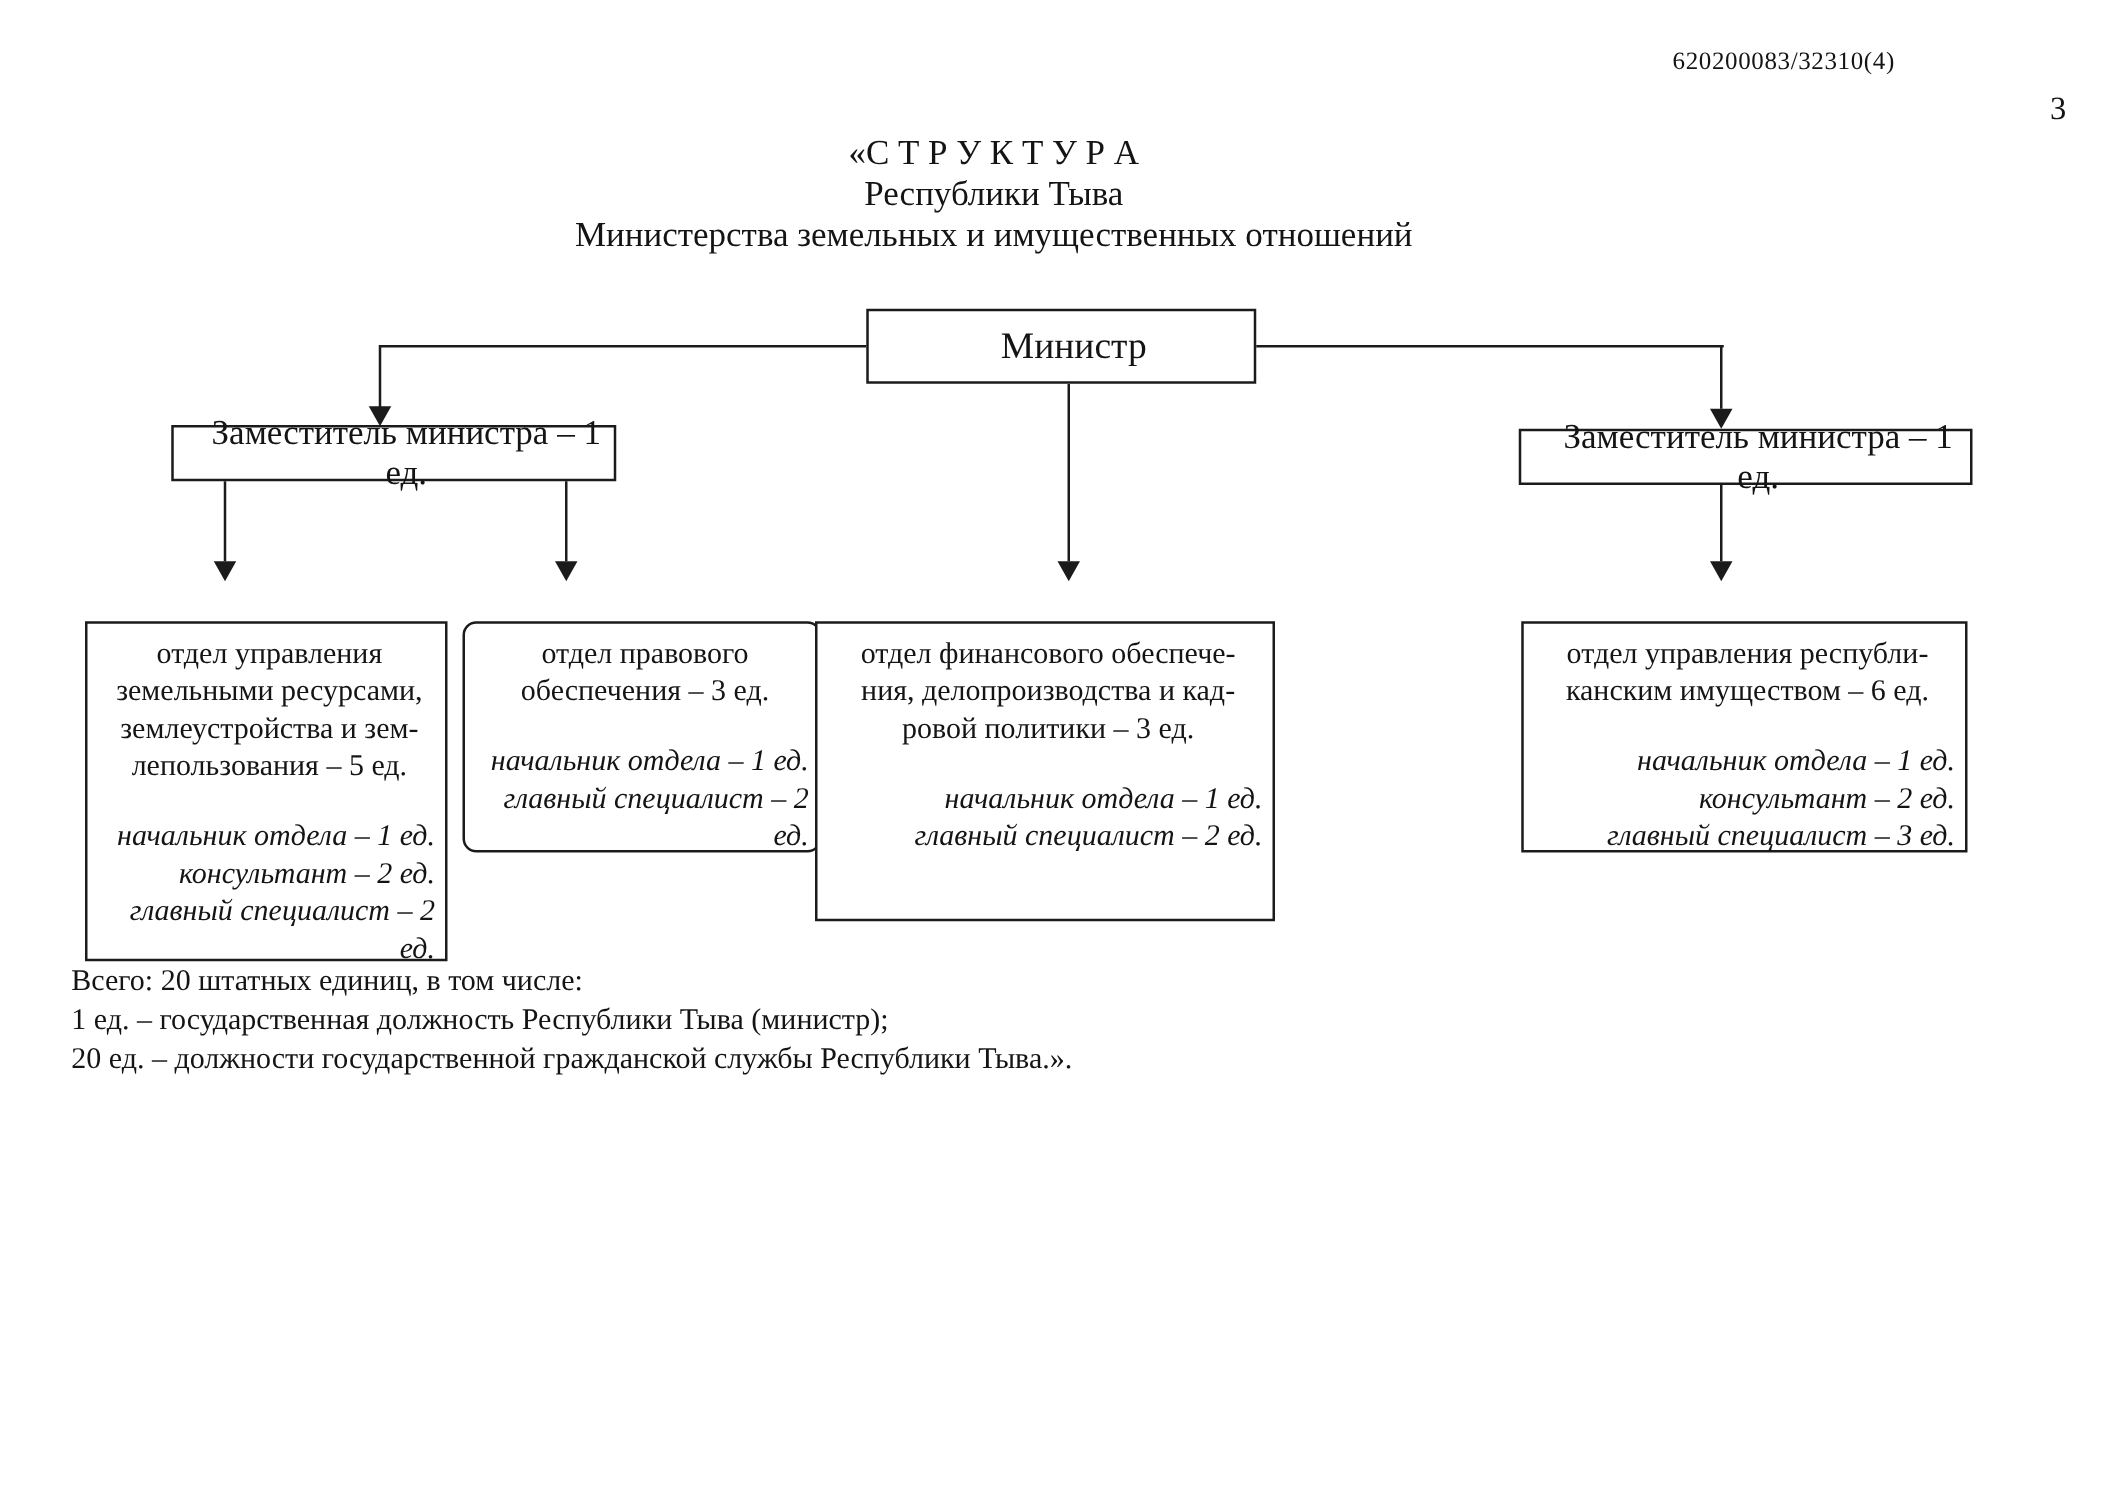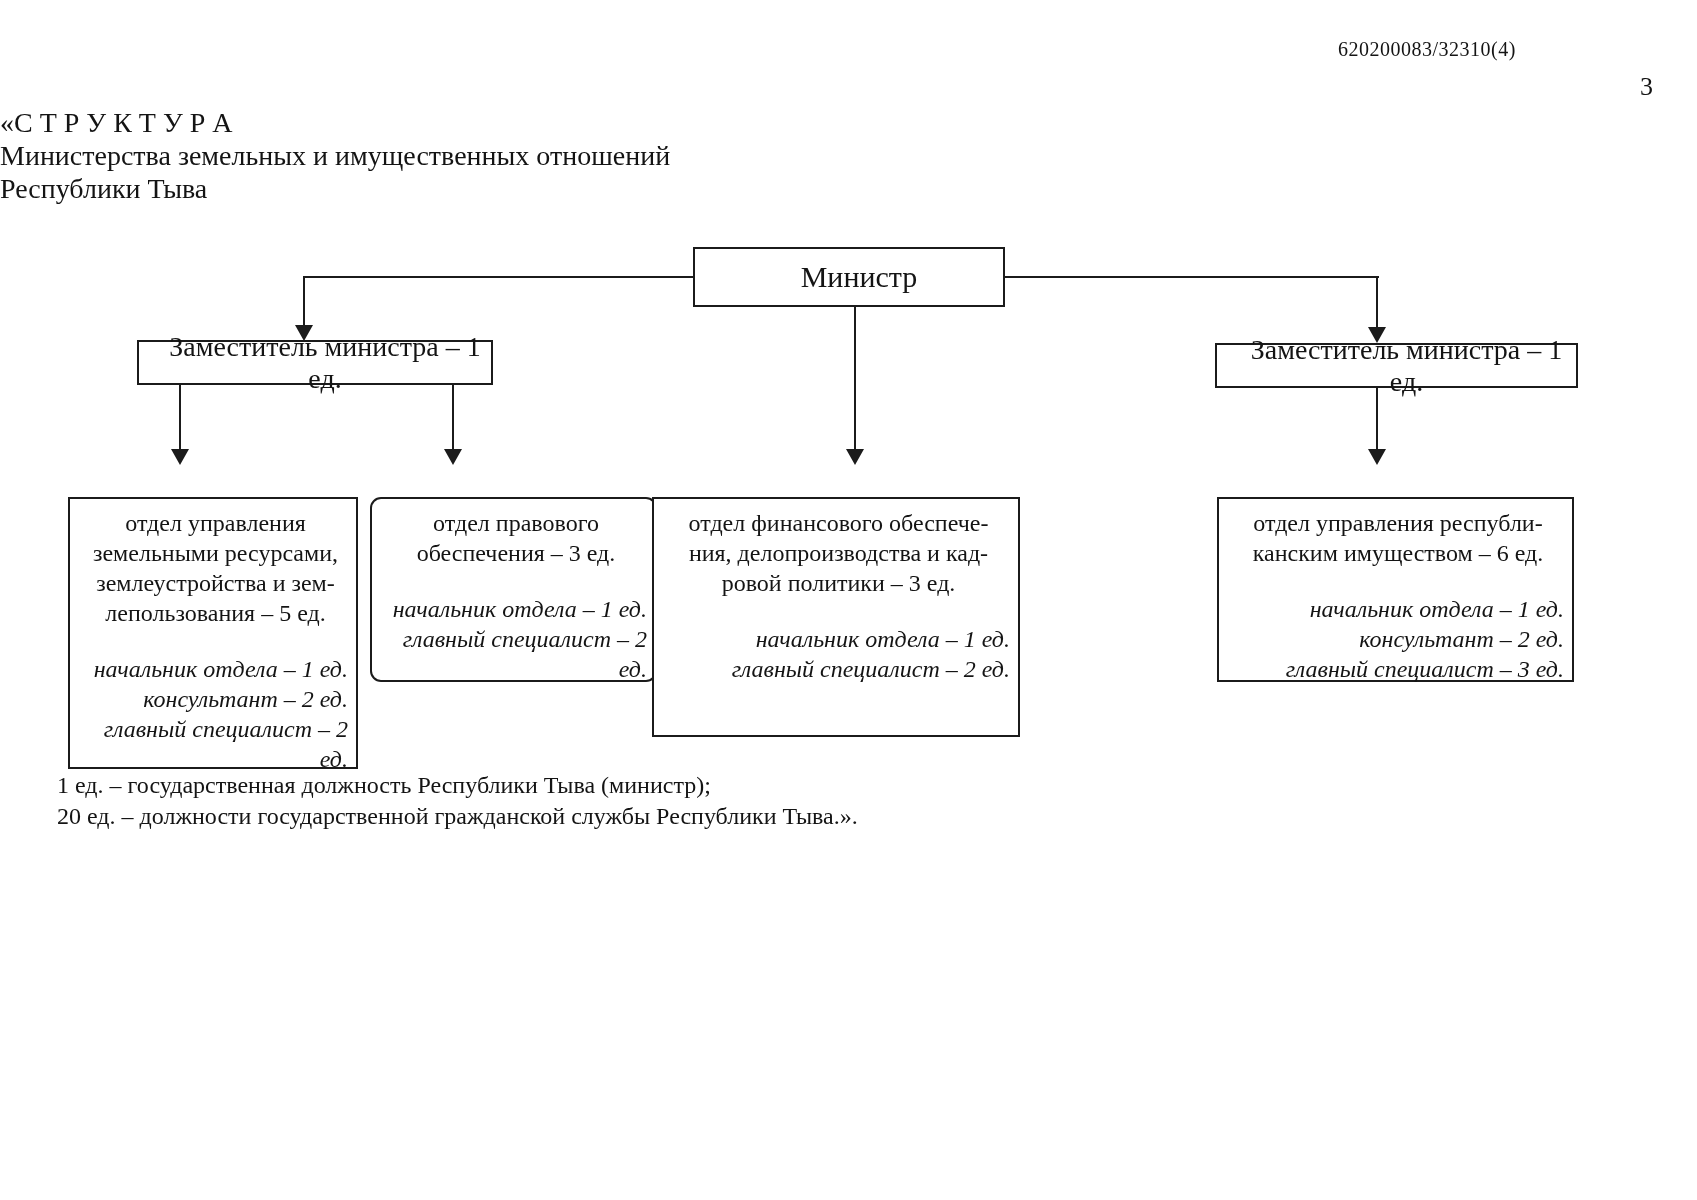--- a/index.html
+++ b/index.html
@@ -17,40 +17,40 @@
   .flexc{display:flex;align-items:center;justify-content:center;text-align:center;}
   .lh{position:absolute;height:2px;background:#1b1b1b;}
   .lv{position:absolute;width:2px;background:#1b1b1b;}
   .arrow{
     position:absolute;width:0;height:0;
     border-left:9px solid transparent;border-right:9px solid transparent;
     border-top:16px solid #1b1b1b;
   }
   .docref{left:1338px;top:38px;font-size:20px;letter-spacing:0.5px;}
   .pagenum{left:1640px;top:72px;font-size:26px;}
-  .titleblk{left:0;top:106px;width:1590px;font-size:28px;line-height:33px;}
+  .titleblk{left:0;top:106px;width:1590px;text-align:center;font-size:28px;line-height:33px;}
   .minister{left:693px;top:247px;width:312px;height:60px;font-size:30px;}
   .deputy{font-size:28px;align-items:center;}
   .dept{font-size:24px;padding:9px 8px 0 13px;margin-top:32px;}
   .dtitle{text-align:center;line-height:30px;}
   .dstaff{text-align:right;line-height:30px;margin-top:26px;white-space:nowrap;font-style:italic;}
   .footer{left:57px;top:770px;font-size:24px;line-height:31px;}
 </style>
 </head>
 <body>
 
 <div>
 
   <div class="abs docref">620200083/32310(4)</div>
   <div class="abs pagenum">3</div>
 
   <div class="abs titleblk">
     <div>«С Т Р У К Т У Р А</div>
+    <div>Республики Тыва</div>
     <div>Министерства земельных и имущественных отношений</div>
-    <div>Республики Тыва</div>
   </div>
 
   <div class="lh" style="left:304px;top:276px;width:390px;"></div>
   <div class="lv" style="left:303px;top:276px;height:51px;"></div>
   <div class="arrow" style="left:295px;top:325px;"></div>
 
   <div class="lh" style="left:1004px;top:276px;width:375px;"></div>
   <div class="lv" style="left:1376px;top:276px;height:51px;"></div>
   <div class="arrow" style="left:1368px;top:327px;"></div>
 
@@ -121,17 +121,18 @@
       <div>канским имуществом – 6 ед.</div>
     </div>
     <div class="dstaff">
       <div>начальник отдела – 1 ед.</div>
       <div>консультант – 2 ед.</div>
       <div>главный специалист – 3 ед.</div>
     </div>
   </div>
 
   <div class="abs footer">
+    <div>Всего: 20 штатных единиц, в том числе:</div>
     <div>1 ед. – государственная должность Республики Тыва (министр);</div>
     <div>20 ед. – должности государственной гражданской службы Республики Тыва.».</div>
   </div>
 
 </div>
 
 </body></html>

